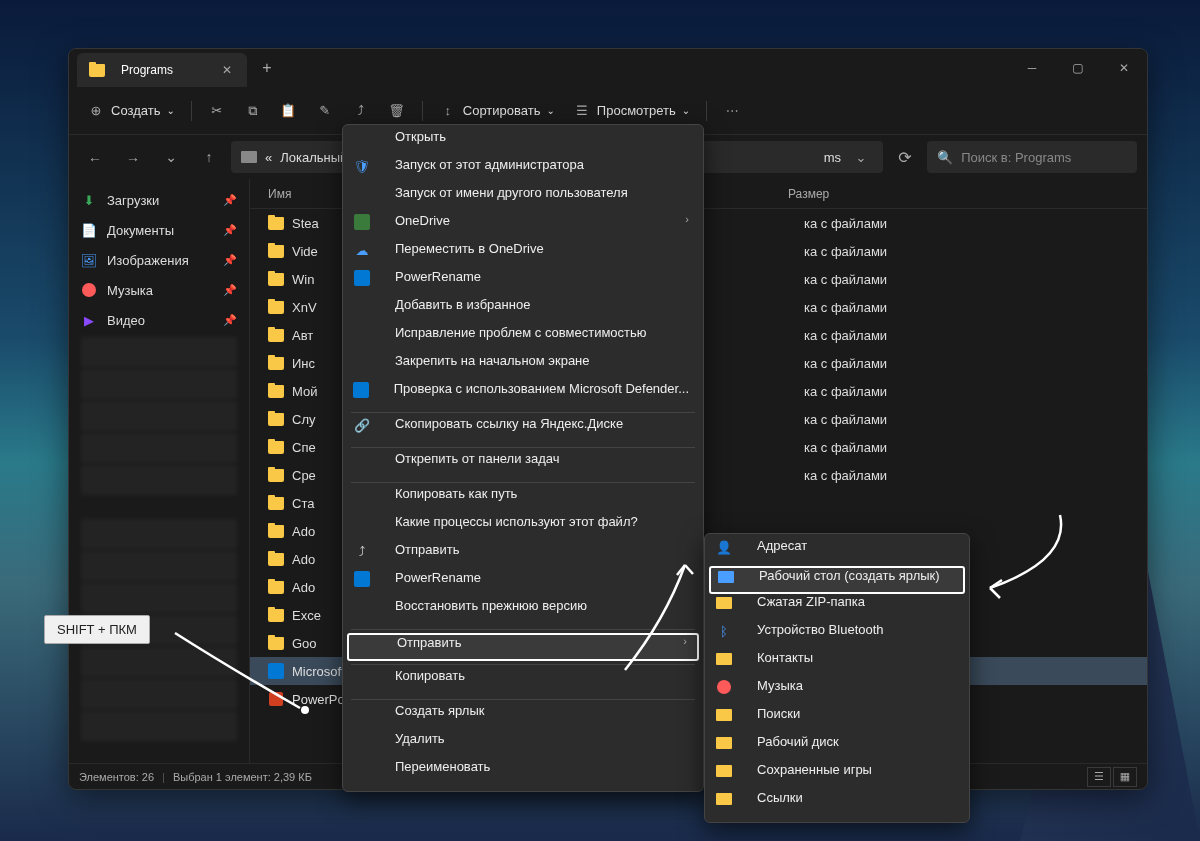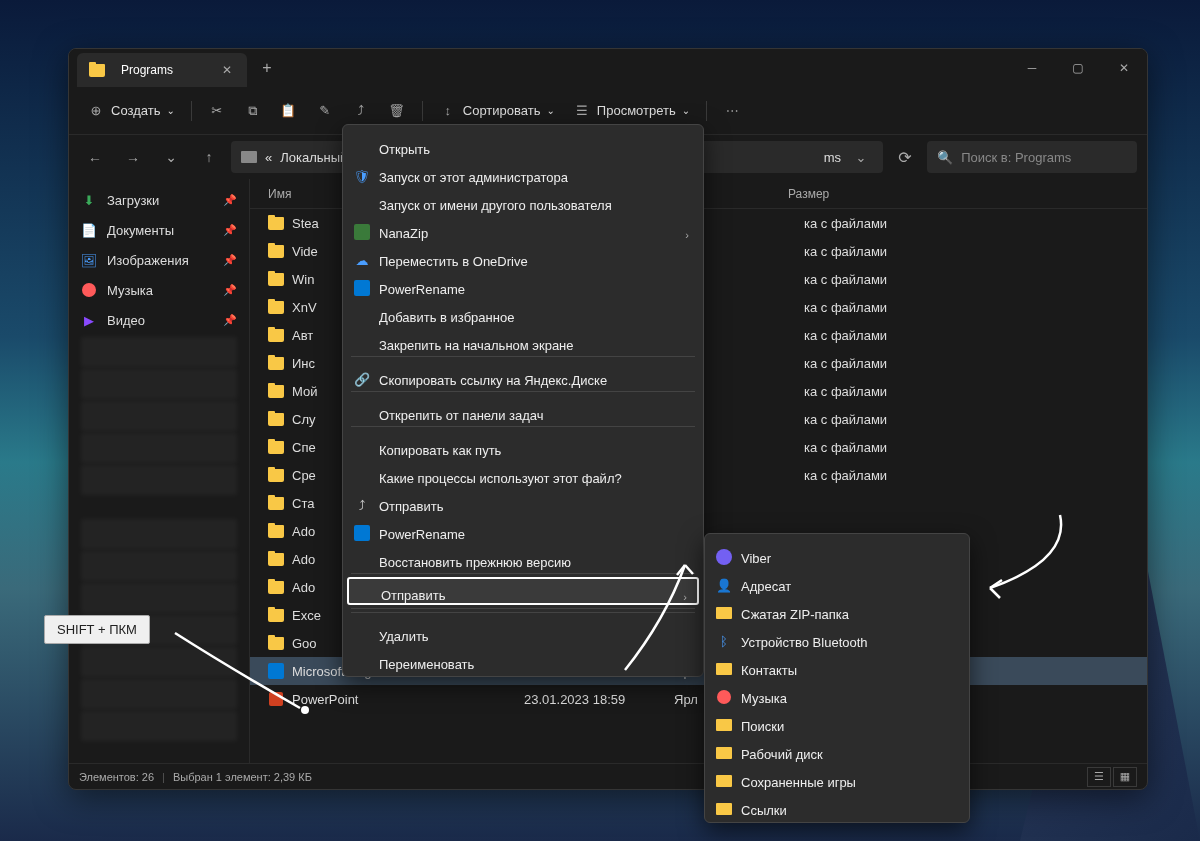--- a/index.html
+++ b/index.html
@@ -38,21 +38,21 @@
 .file-row{height:28px;display:flex;align-items:center;padding:0 18px;color:#ddd;font-size:13px}
 .file-row.selected{background:#3a4a5a}
 .file-icon{width:16px;height:16px;margin-right:8px;display:flex;align-items:center;justify-content:center}
 .folder-icon{width:16px;height:13px;background:#f9c846;border-radius:1px 1px 2px 2px;position:relative}
 .folder-icon::before{content:'';position:absolute;top:-2px;left:0;width:7px;height:3px;background:#f9c846;border-radius:1px 1px 0 0}
 .statusbar{height:26px;display:flex;align-items:center;padding:0 10px;color:#aaa;font-size:11px;border-top:1px solid #2a2a2a;gap:8px}
 .status-sep{color:#555}
 .view-btns{margin-left:auto;display:flex;gap:2px}
 .view-btn{width:24px;height:20px;display:flex;align-items:center;justify-content:center;color:#aaa;border:1px solid #3a3a3a;font-size:11px}
 .ctx-menu{position:absolute;background:#2c2c2c;border:1px solid #444;border-radius:6px;box-shadow:0 8px 24px rgba(0,0,0,.6);padding:4px 0;z-index:100}
-.ctx-item{height:28px;display:flex;align-items:flex-end;padding:0 14px 0 10px;gap:8px;color:#eee;font-size:13px;white-space:nowrap}
+.ctx-item{height:28px;display:flex;align-items:flex-start;padding:0 14px 0 10px;gap:24px;color:#eee;font-size:13px;white-space:nowrap}
 .ctx-item.highlighted{background:#3a3a3a;border:2px solid #fff;border-radius:3px;margin:0 4px;padding:0 10px 0 6px}
 .ctx-icon{width:18px;height:18px;display:flex;align-items:center;justify-content:center;font-size:13px}
 .ctx-chevron{margin-left:auto;color:#aaa;font-size:11px}
 .ctx-sep{height:1px;background:#444;margin:3px 8px}
 .submenu{left:704px;top:533px}
 .main-ctx{left:342px;top:124px;width:362px}
 .submenu{width:266px}
 .submenu .ctx-item.highlighted-sub{background:#3a3a3a;border:2px solid #fff;border-radius:3px;margin:0 4px;padding:0 10px 0 6px}
 .annotation{position:absolute;background:#f0f0f0;color:#222;font-size:13px;padding:6px 12px;border:1px solid #aaa;border-radius:2px;z-index:200}
 .arrow{position:absolute;z-index:150}
@@ -373,40 +373,50 @@
       <span>Запуск от этот администратора</span>
     </div>
     <div class="ctx-item">
       <span class="ctx-icon"></span>
       <span>Запуск от имени другого пользователя</span>
     </div>
     <div class="ctx-item">
       <span class="ctx-icon">
         <span class="ic-green"></span>
       </span>
-      <span>NanaZip</span>
+      <span>OneDrive</span>
       <span class="ctx-chevron">›</span>
     </div>
     <div class="ctx-item">
       <span class="ctx-icon" style="color:#4a9eff">☁</span>
       <span>Переместить в OneDrive</span>
     </div>
     <div class="ctx-item">
       <span class="ctx-icon">
         <span class="ic-blue"></span>
       </span>
       <span>PowerRename</span>
     </div>
     <div class="ctx-item">
       <span class="ctx-icon"></span>
       <span>Добавить в избранное</span>
     </div>
     <div class="ctx-item">
       <span class="ctx-icon"></span>
+      <span>Исправление проблем с совместимостью</span>
+    </div>
+    <div class="ctx-item">
+      <span class="ctx-icon"></span>
       <span>Закрепить на начальном экране</span>
+    </div>
+    <div class="ctx-item">
+      <span class="ctx-icon">
+        <span class="ic-blue"></span>
+      </span>
+      <span>Проверка с использованием Microsoft Defender...</span>
     </div>
     <div class="ctx-sep"></div>
     <div class="ctx-item">
       <span class="ctx-icon ic-chain">🔗</span>
       <span>Скопировать ссылку на Яндекс.Диске</span>
     </div>
     <div class="ctx-sep"></div>
     <div class="ctx-item">
       <span class="ctx-icon"></span>
       <span>Открепить от панели задач</span>
@@ -434,43 +444,51 @@
       <span class="ctx-icon"></span>
       <span>Восстановить прежнюю версию</span>
     </div>
     <div class="ctx-sep"></div>
     <div class="ctx-item highlighted">
       <span class="ctx-icon"></span>
       <span>Отправить</span>
       <span class="ctx-chevron">›</span>
     </div>
     <div class="ctx-sep"></div>
+    <div class="ctx-item">
+      <span class="ctx-icon"></span>
+      <span>Копировать</span>
+    </div>
     <div class="ctx-sep"></div>
     <div class="ctx-item">
       <span class="ctx-icon"></span>
+      <span>Создать ярлык</span>
+    </div>
+    <div class="ctx-item">
+      <span class="ctx-icon"></span>
       <span>Удалить</span>
     </div>
     <div class="ctx-item">
       <span class="ctx-icon"></span>
       <span>Переименовать</span>
     </div>
   </div>
 
 <div class="ctx-menu submenu" id="ctx-sub">
     <div class="ctx-item">
       <span class="ctx-icon">
-        <span class="ic-viber"></span>
-      </span>
-      <span>Viber</span>
-    </div>
-    <div class="ctx-item">
-      <span class="ctx-icon">
         <span style="color:#ccc">👤</span>
       </span>
       <span>Адресат</span>
+    </div>
+    <div class="ctx-item highlighted-sub">
+      <span class="ctx-icon">
+        <span style="width:16px;height:12px;background:#4a9eff;border-radius:1px;display:block"></span>
+      </span>
+      <span>Рабочий стол (создать ярлык)</span>
     </div>
     <div class="ctx-item">
       <span class="ctx-icon">
         <span class="fld-yellow"></span>
       </span>
       <span>Сжатая ZIP-папка</span>
     </div>
     <div class="ctx-item">
       <span class="ctx-icon">
         <span style="color:#4a9eff">ᛒ</span>

